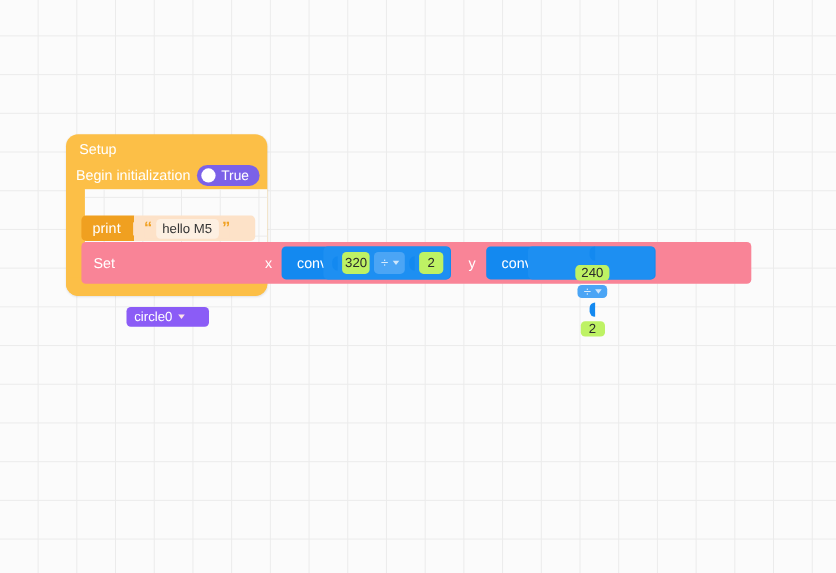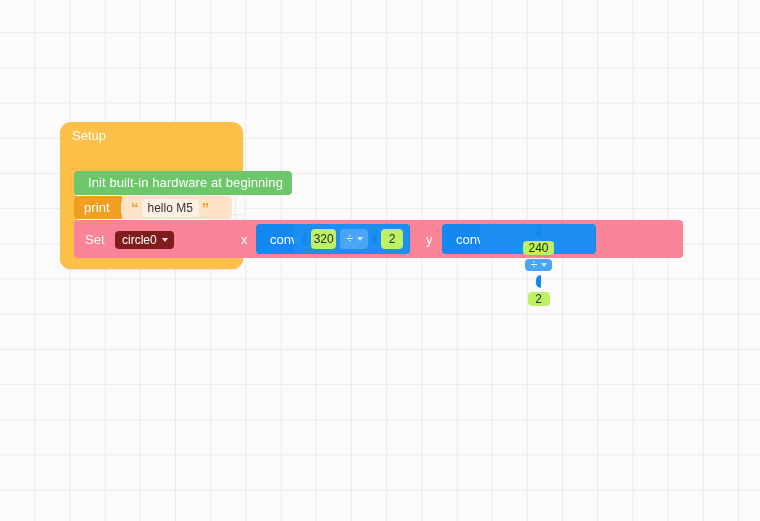--- a/index.html
+++ b/index.html
@@ -145,25 +145,26 @@
     width: 609px; height: 38px;
     background: #f98497;
     border-radius: 4px;
   }
   #set-label {
     position: absolute; left: 11px; top: 12px;
     font-size: 13px; color: #fff;
   }
   .dropdown-field {
     position: absolute;
-    background: #7f1d1d;
-    border-radius: 4px;
-    padding: 2px 6px 2px 7px;
+    background: #8b5cf6;
+    border-radius: 4px;
+    padding: 2px 22px 2px 7px;
     display: flex; align-items: center; gap: 5px;
     height: 18px;
+    margin-top: 48px;
   }
   .dropdown-text { font-size: 12px; color: #fff; white-space: nowrap; }
   .dd-arrow {
     width: 0; height: 0;
     border-left: 3.5px solid transparent;
     border-right: 3.5px solid transparent;
     border-top: 4px solid #fde3e8;
   }
   #set-x-label {
     position: absolute; left: 167px; top: 12px;
@@ -271,25 +272,29 @@
 
 <div id="canvas">
 
   <div class="blk hat-body" id="setup-block">
     <div id="setup-inner-bg"></div>
     <div id="setup-rail"></div>
     <div id="setup-foot"></div>
 
     <div id="setup-title">Setup</div>
 
+    <div id="setup-init-row">
+      <span id="setup-init-label">Begin initialization</span>
+      <span class="toggle-badge">
+        <span class="toggle-knob"></span>
+        <span class="toggle-text">True</span>
+      </span>
+    </div>
   </div>
 
-  <div class="blk" id="init-hw-block">
-    <span class="lbl">Init built-in hardware at beginning</span>
-  </div>
 
   <div class="blk" id="print-block">
     <span class="lbl">print</span>
     <span class="puz-tab" style="right:-5px; top:6px; background:#fde2c8;"></span>
   </div>
 
   <div class="blk" id="print-socket">
     <div id="string-block">
       <span class="quote">“</span>
       <span id="string-value">hello M5</span>

